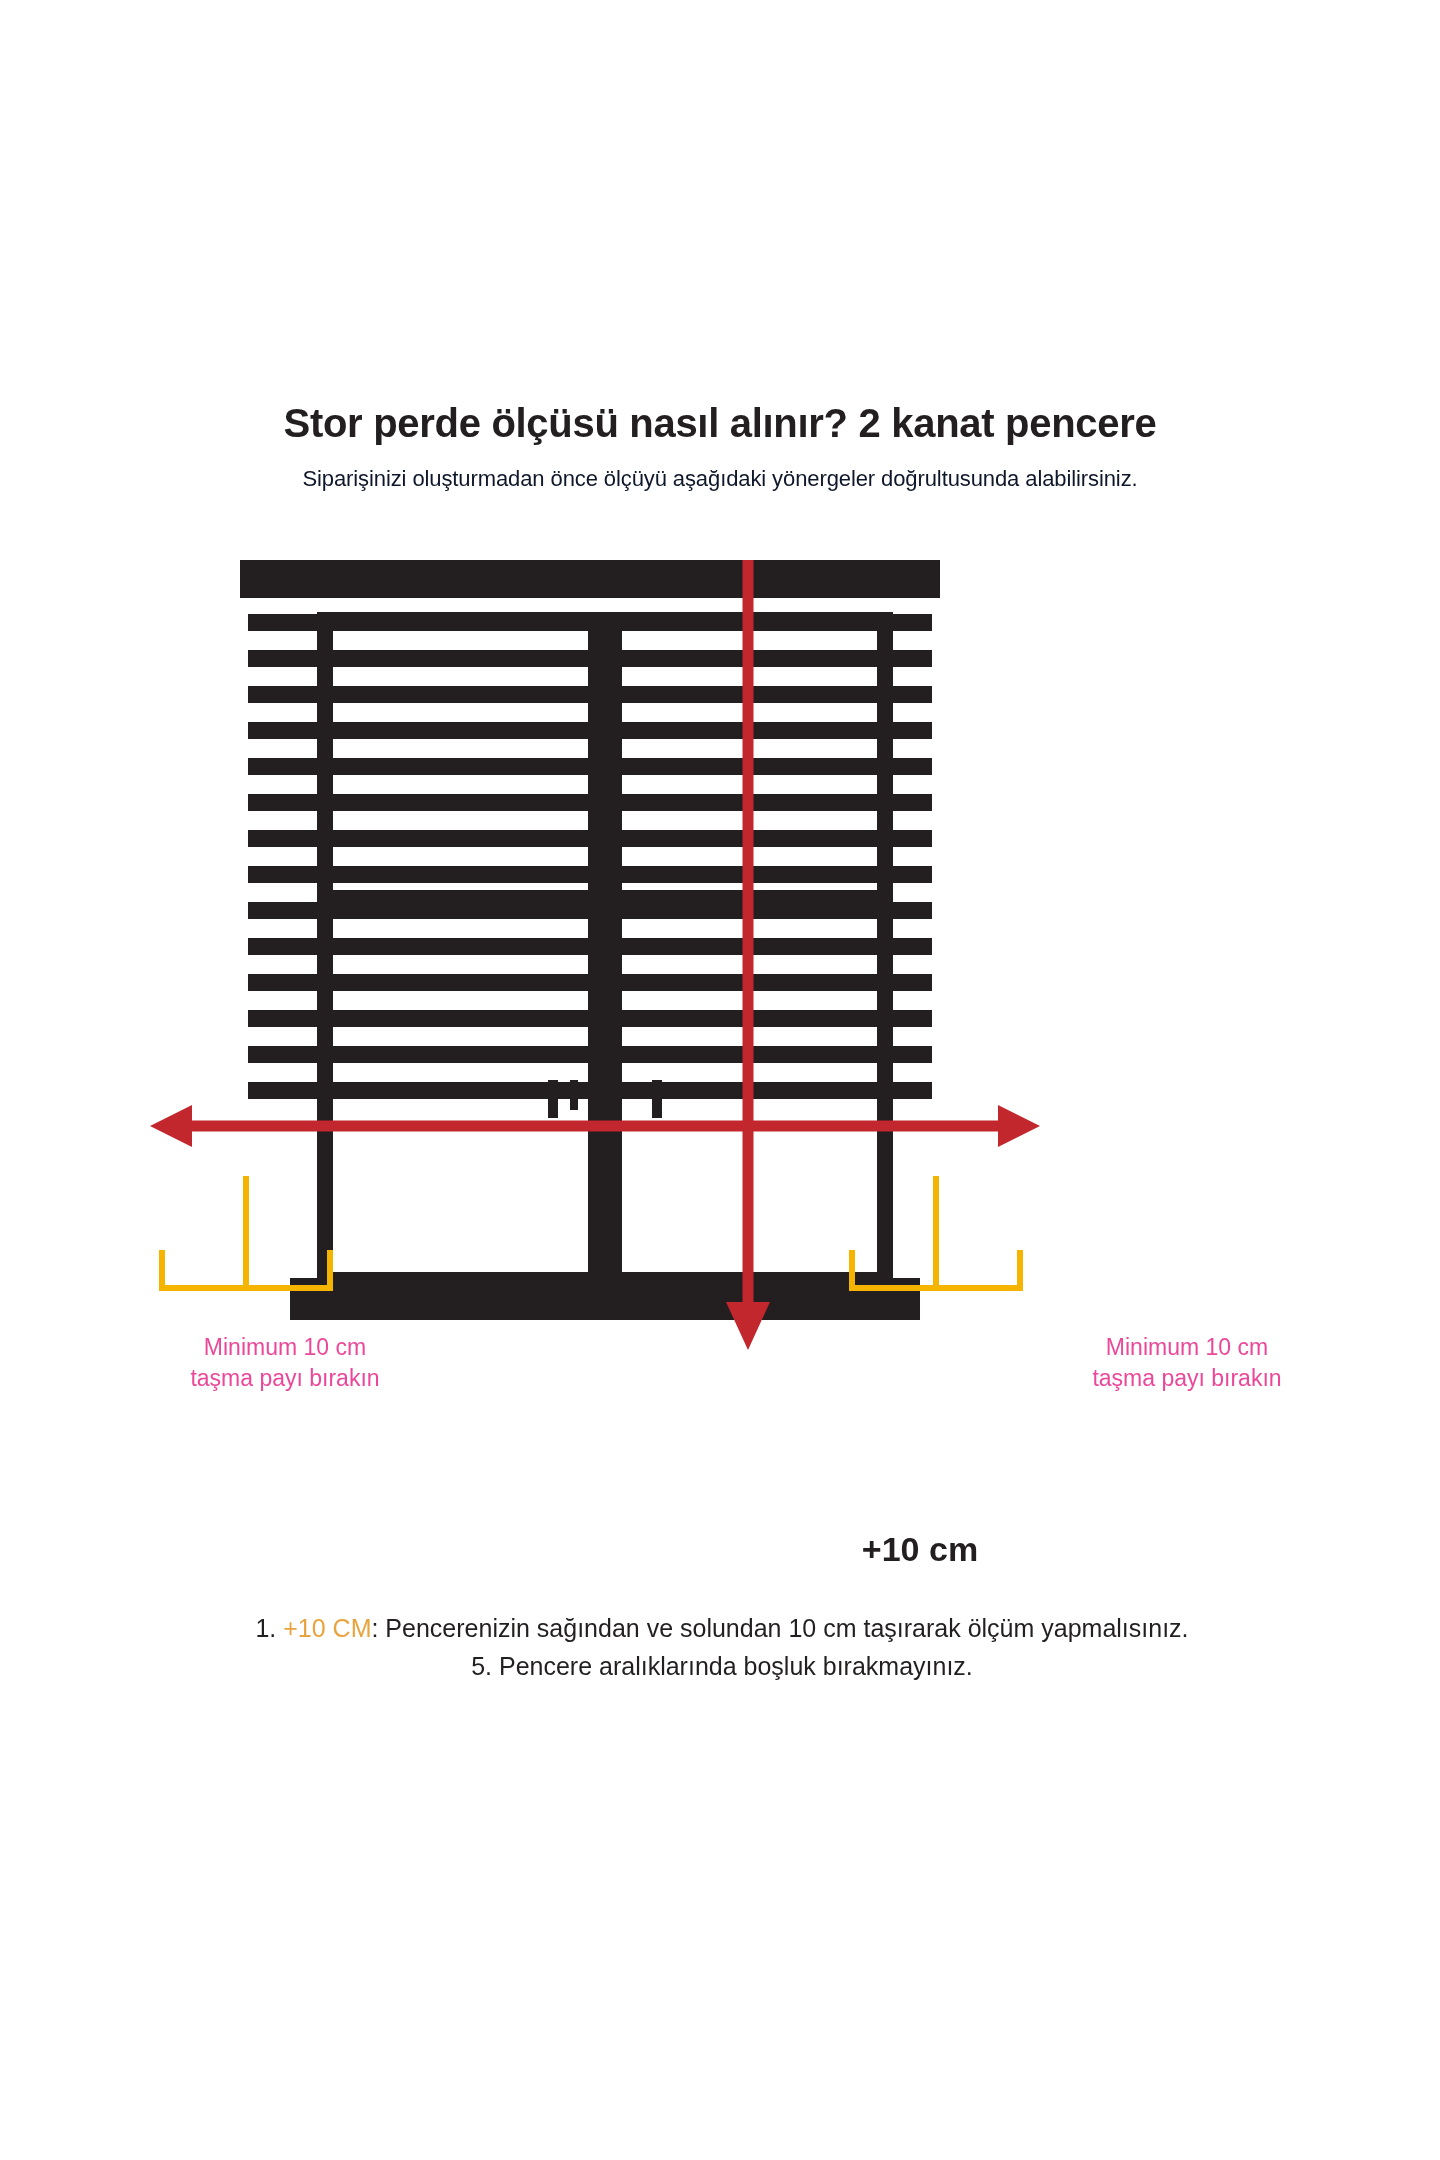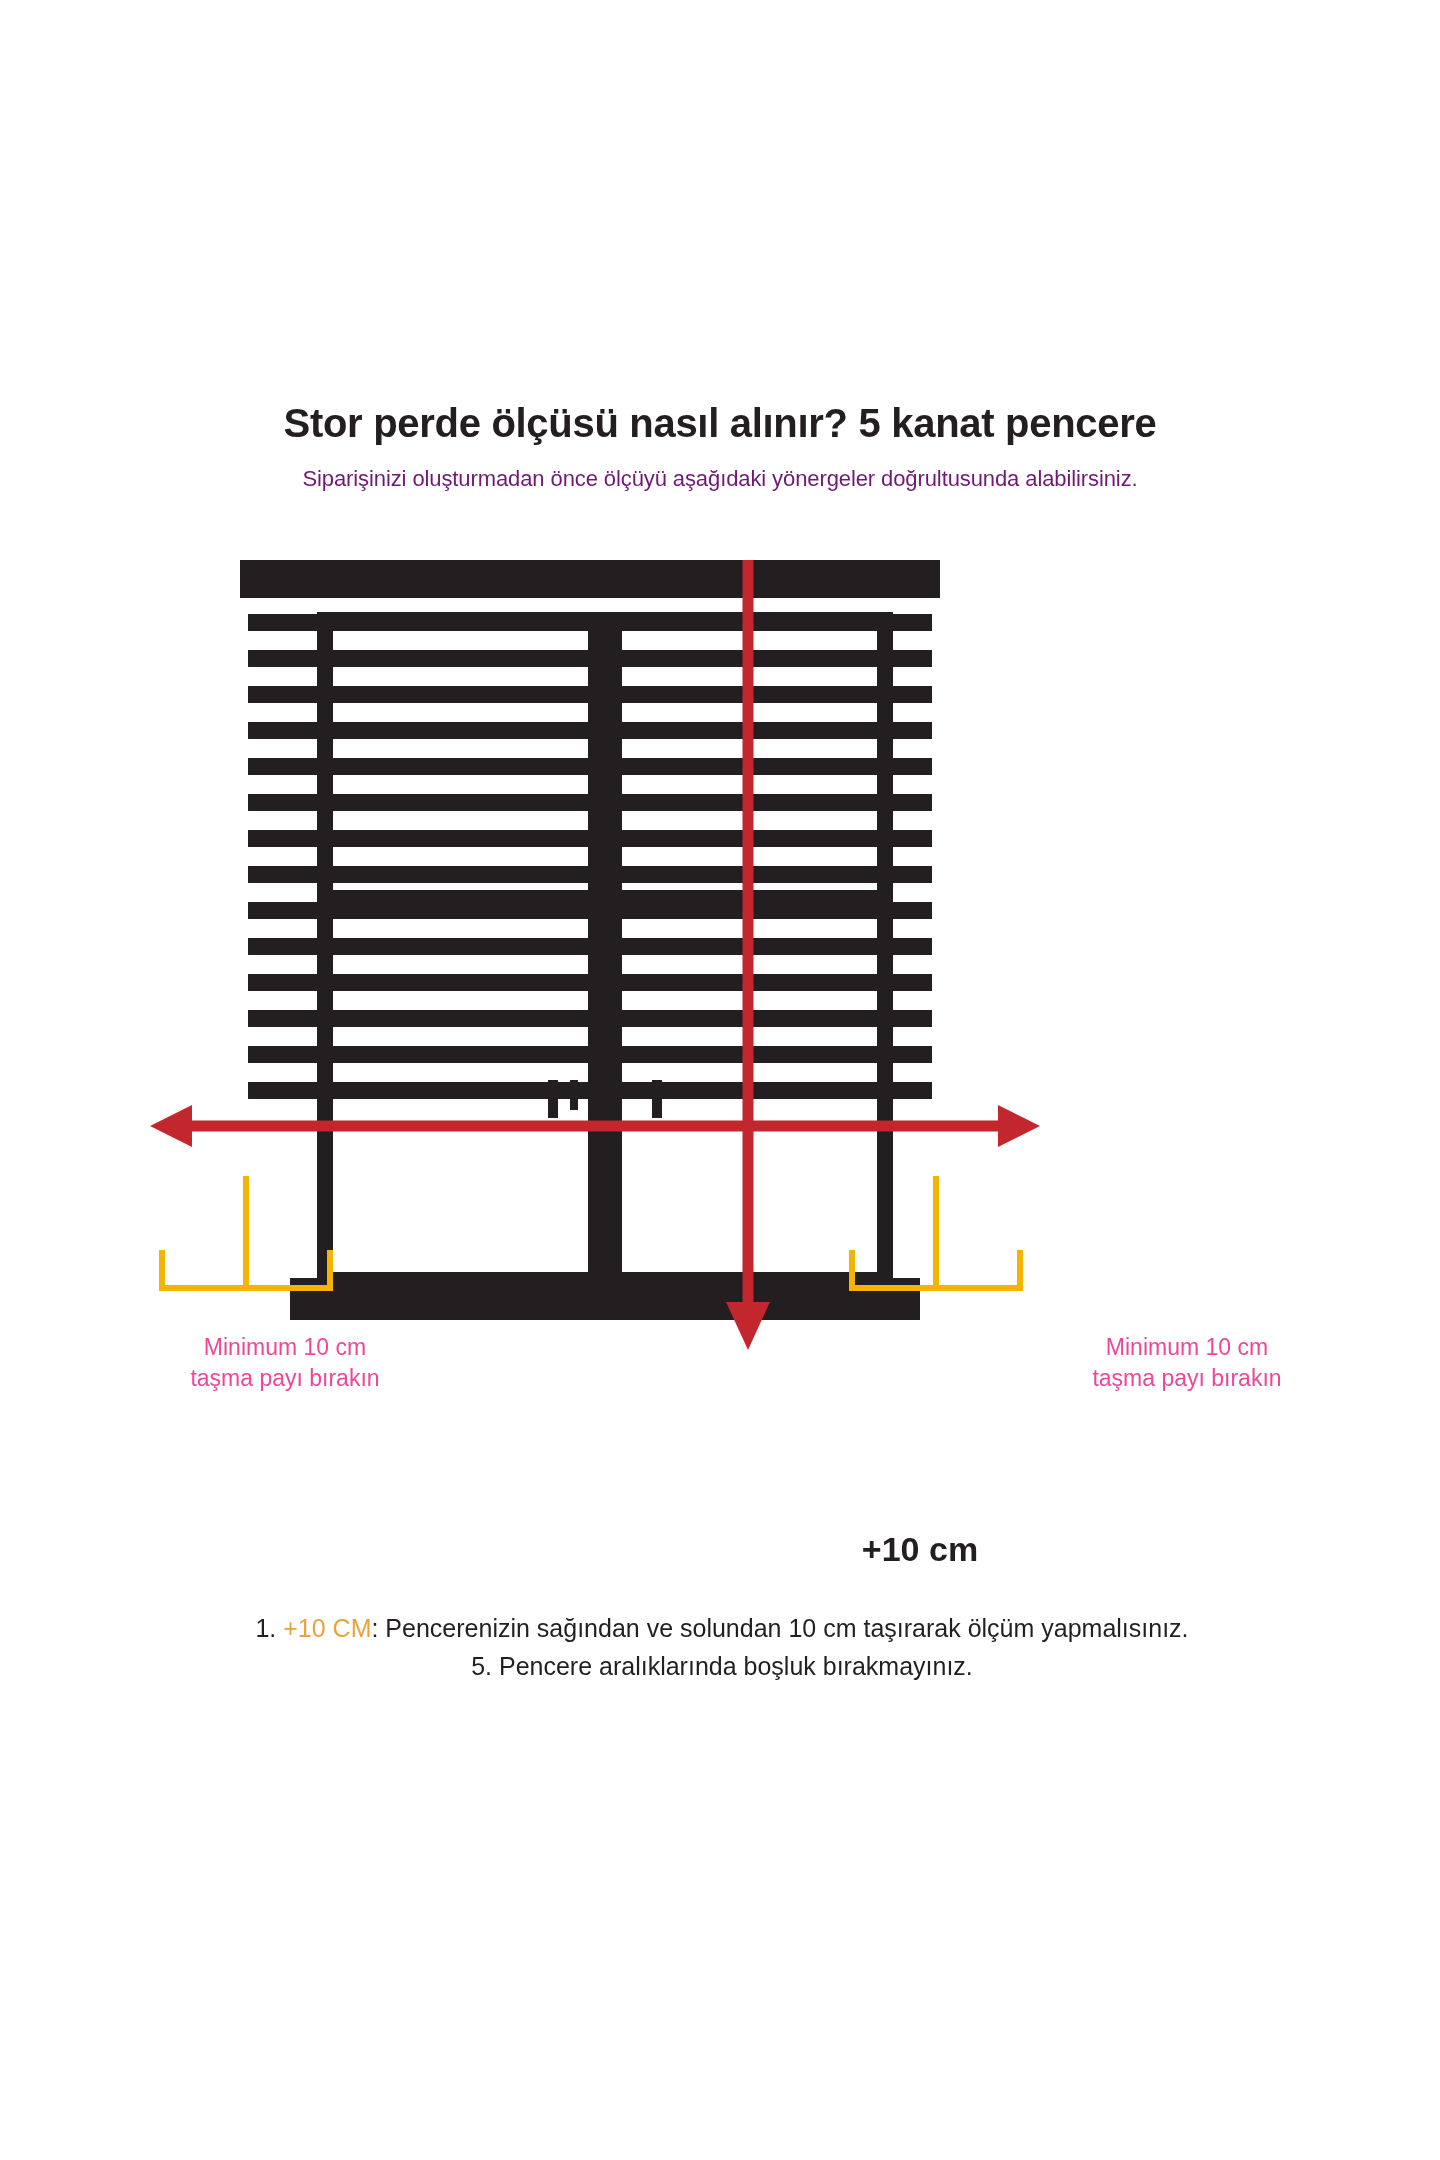--- a/index.html
+++ b/index.html
@@ -36,21 +36,21 @@
     font-weight: 700;
     letter-spacing: -0.3px;
     color: #231f20;
     margin: 0;
     line-height: 1.15;
   }
   .subtitle {
     margin: 20px 0 0 0;
     font-size: 22px;
     font-weight: 400;
-    color: #701a75;
+    color: #0f172a;
     letter-spacing: -0.1px;
   }
 
   
   .diagram {
     position: absolute;
     left: 140px;
     top: 560px;
     width: 1160px;
     height: 840px;
@@ -108,21 +108,21 @@
     color: #e8a33d;
     font-weight: 400;
   }
 </style>
 </head>
 <body>
 
 <div class="page">
 
   <div class="heading">
-    <h1 class="title">Stor perde ölçüsü nasıl alınır? 5 kanat pencere</h1>
+    <h1 class="title">Stor perde ölçüsü nasıl alınır? 2 kanat pencere</h1>
     <p class="subtitle">Siparişinizi oluşturmadan önce ölçüyü aşağıdaki yönergeler doğrultusunda alabilirsiniz.</p>
   </div>
 
   <div class="diagram">
     <svg width="1160" height="840" viewBox="0 0 1160 840" xmlns="http://www.w3.org/2000/svg">
 
       <g>
 
         <rect x="185" y="60" width="560" height="660" fill="none" stroke="#231f20" stroke-width="16"></rect>
 

